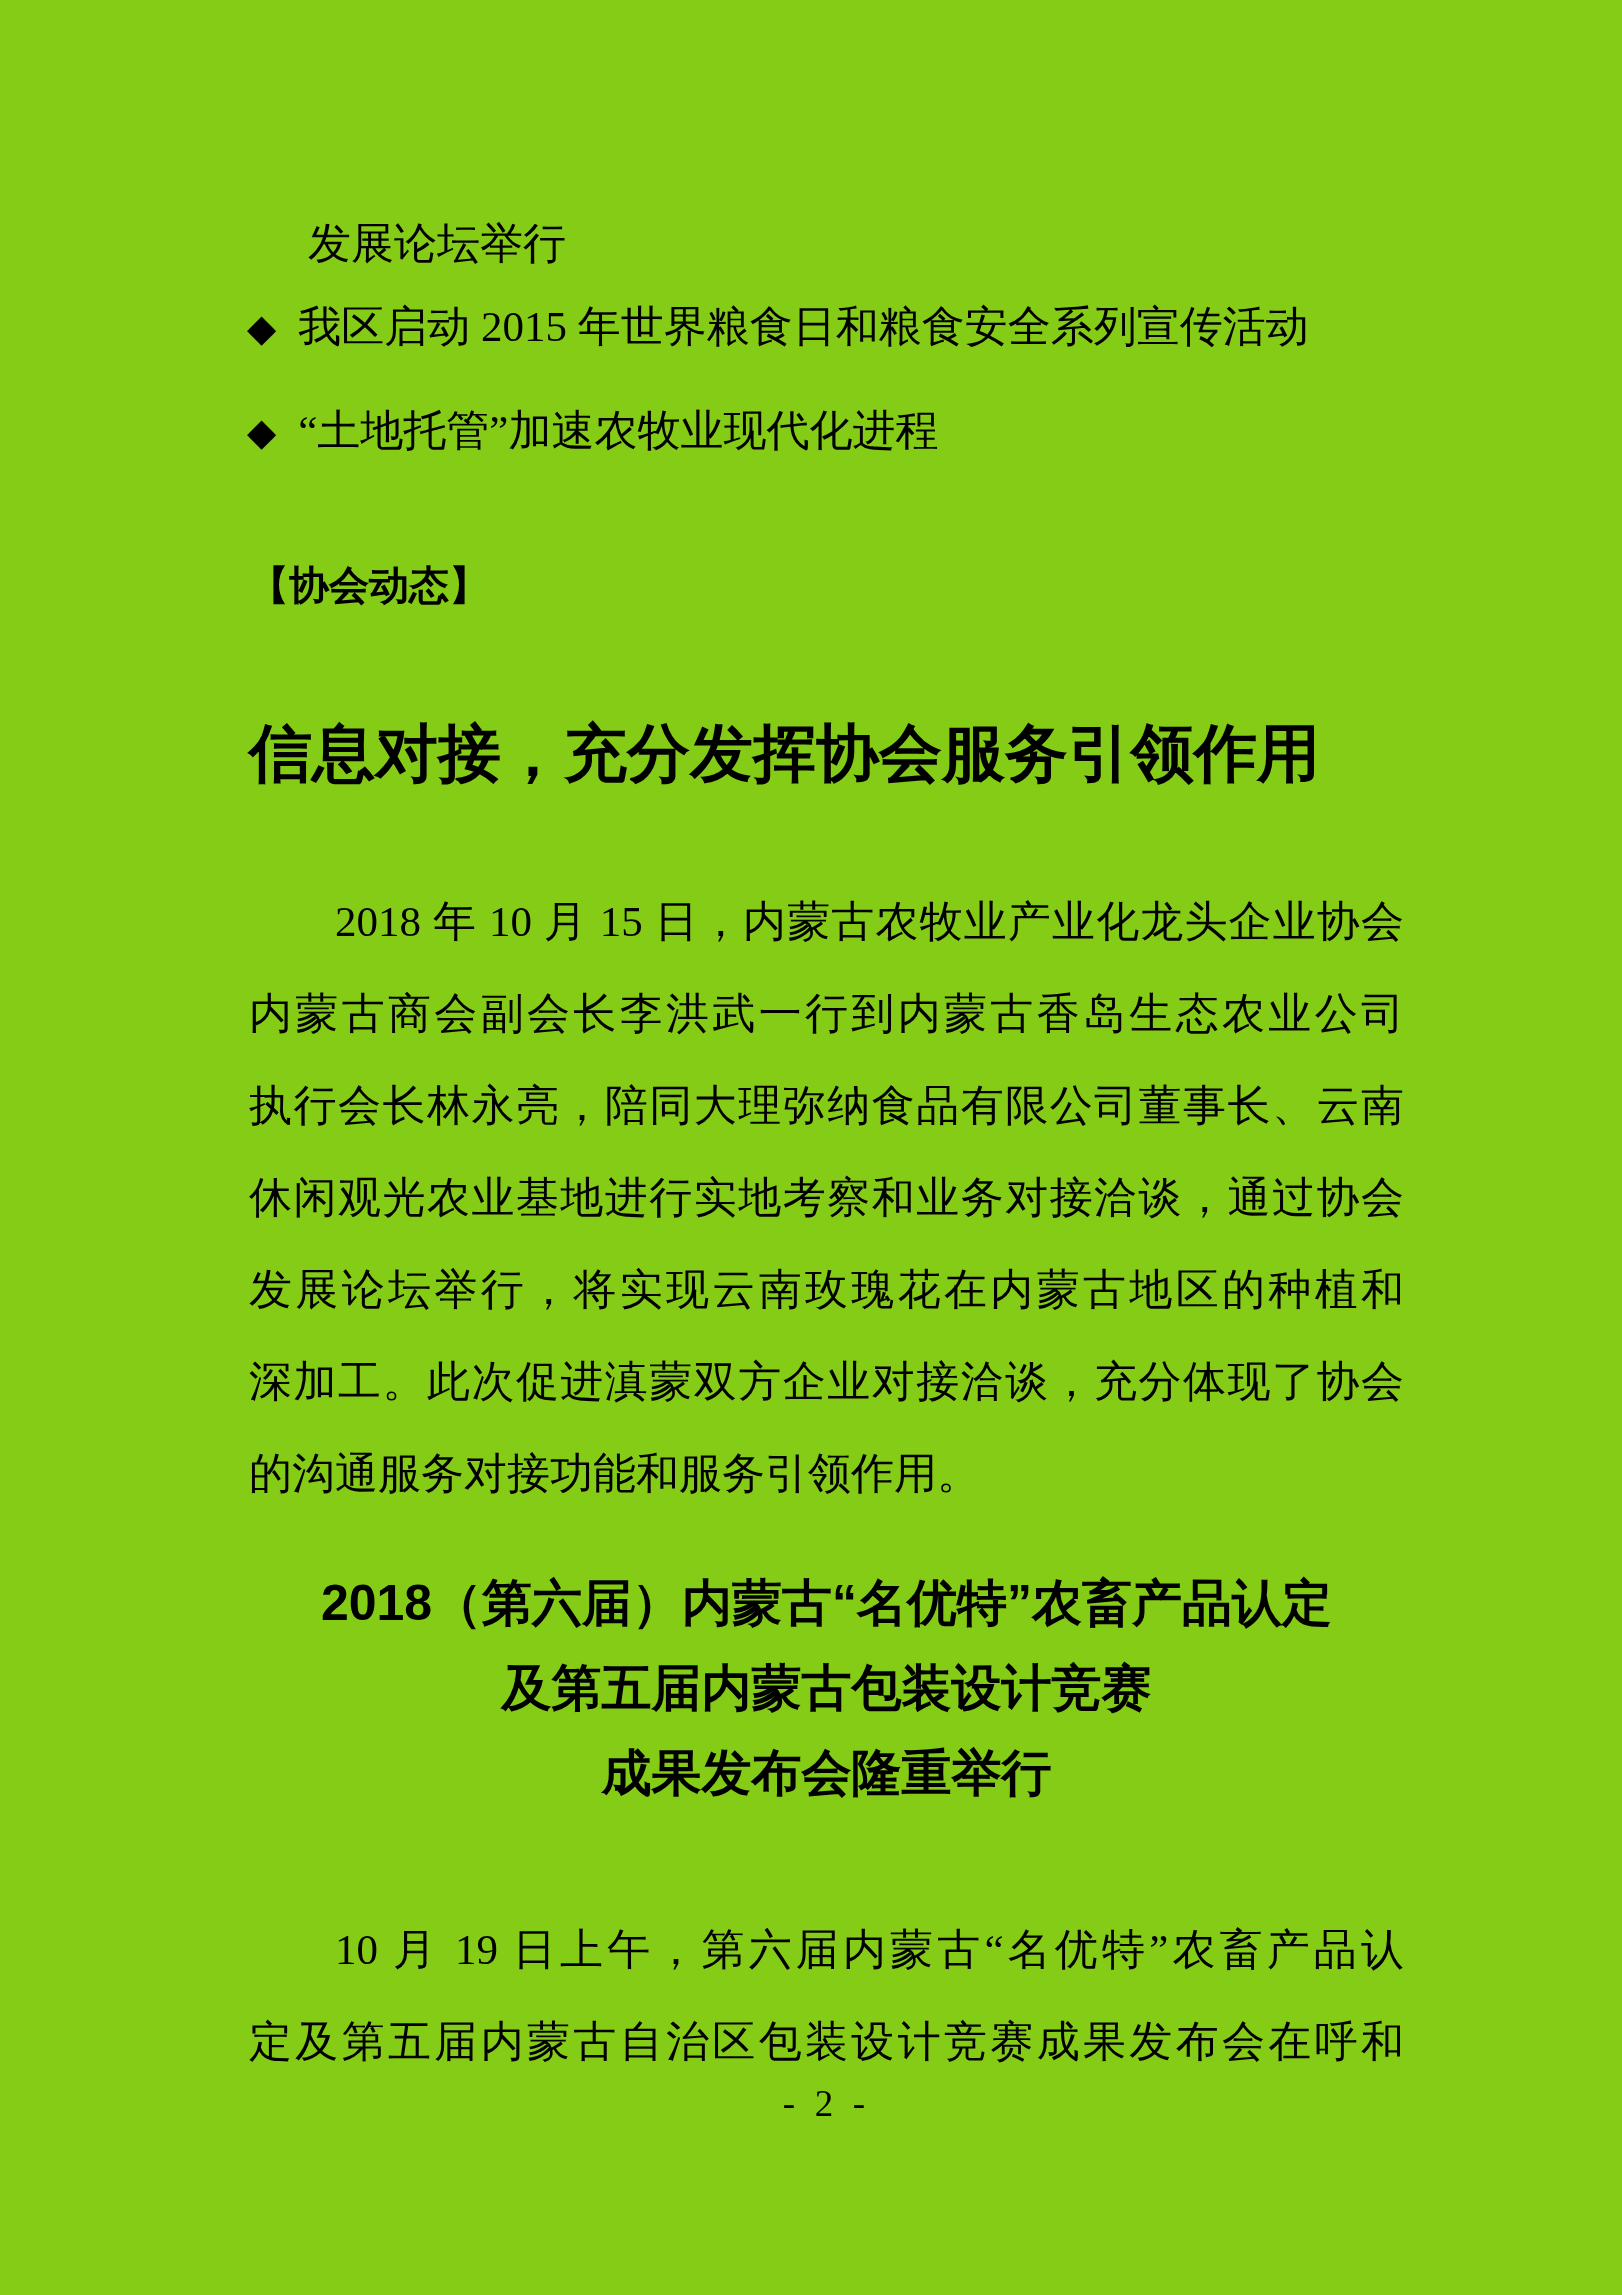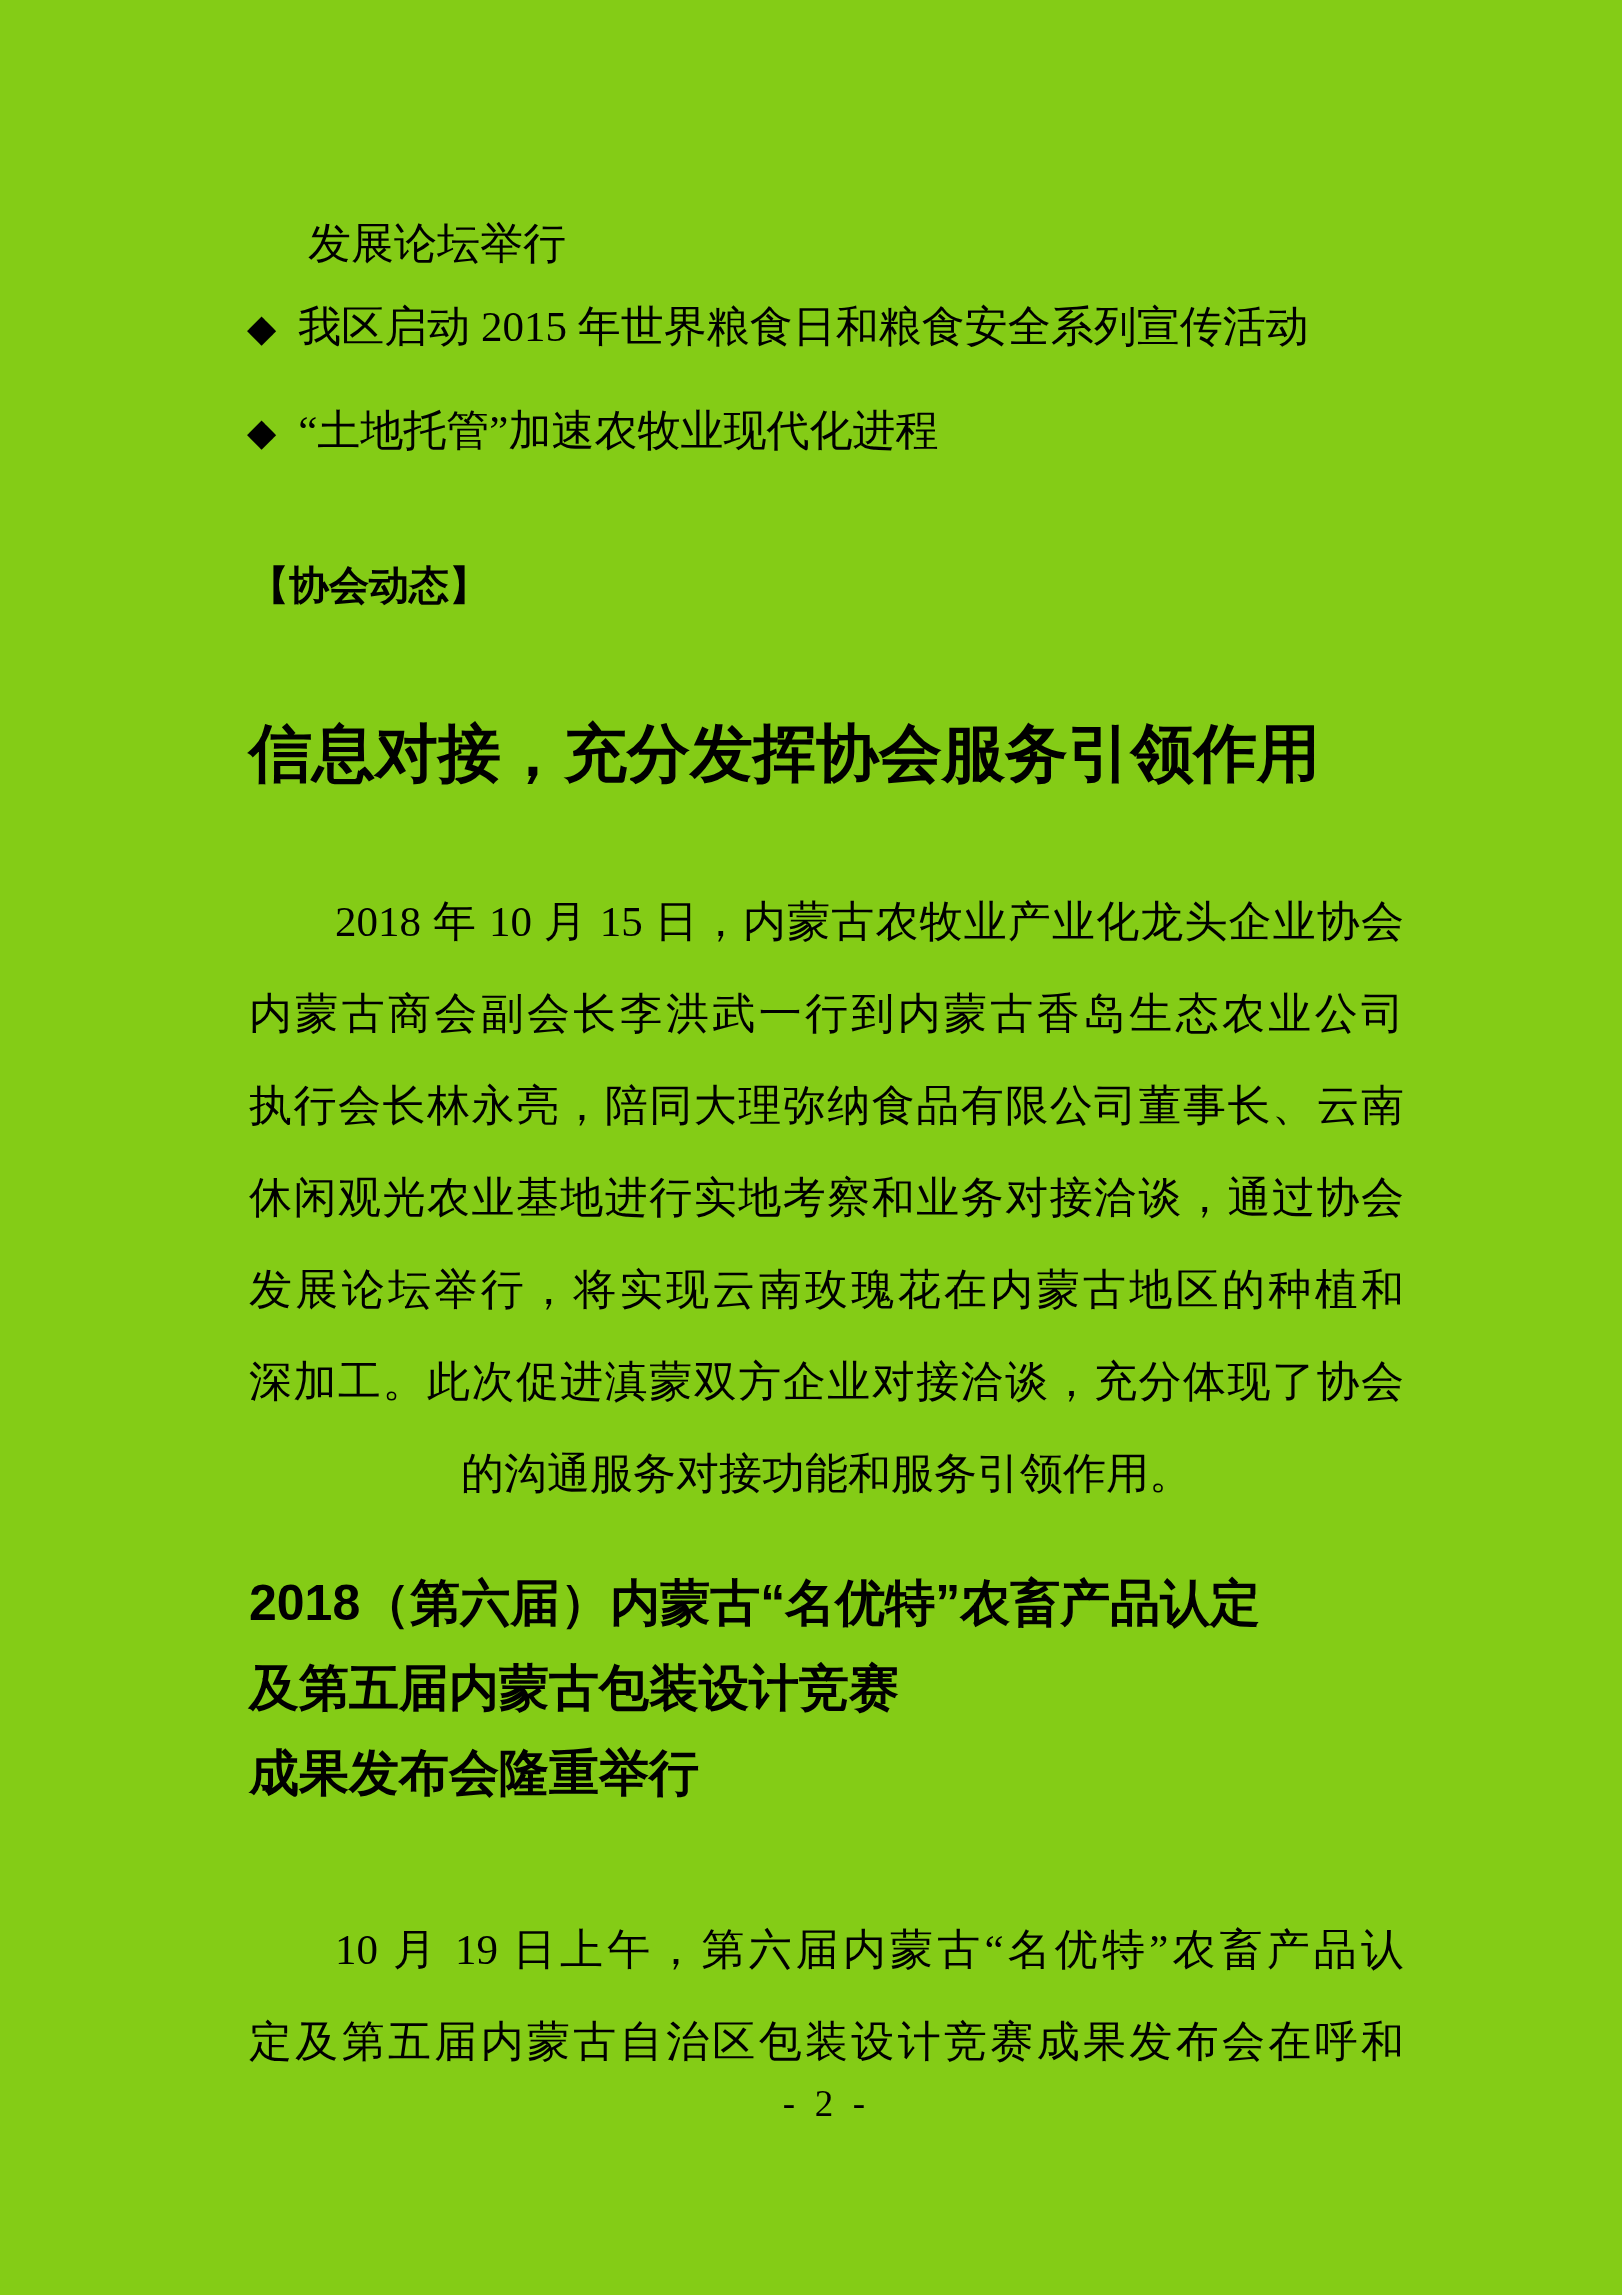--- a/index.html
+++ b/index.html
@@ -72,27 +72,27 @@
   .para-2 { top: 1904px; }
   .para .pline {
     height: 92px;
     line-height: 92px;
   }
   .just {
     text-align: justify;
     text-align-last: justify;
     text-justify: inter-character;
   }
-  .left-align { text-align: center; }
+  .left-align { text-align: left; }
   .indent2 { text-indent: 86px; }
 
   .article-title-2 {
     left: 249px; top: 1561px;
     width: 1155px;
-    text-align: left;
+    text-align: center;
     font-size: 50px;
   }
   .article-title-2 .tline {
     height: 85px;
     line-height: 85px;
     white-space: nowrap;
   }
 
   .footer-pagenum {
     left: 249px; top: 2068px;

